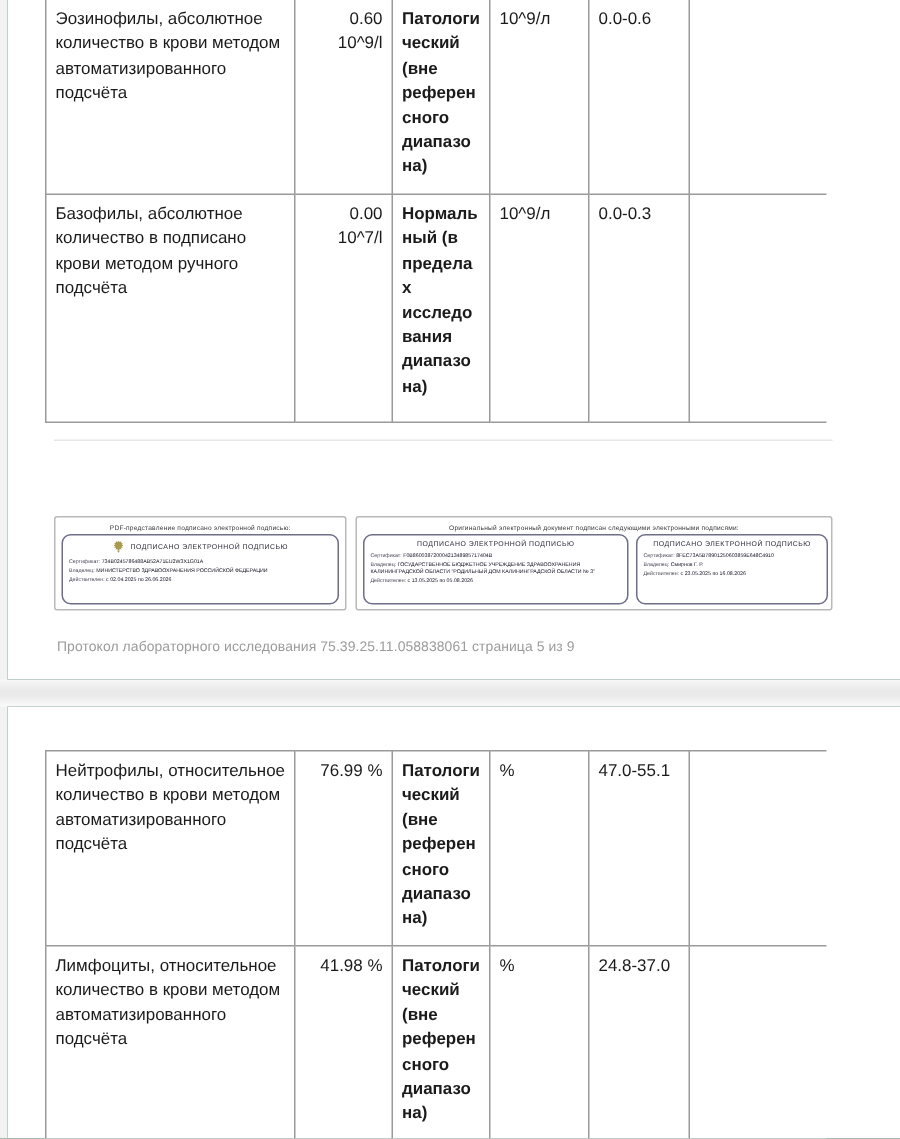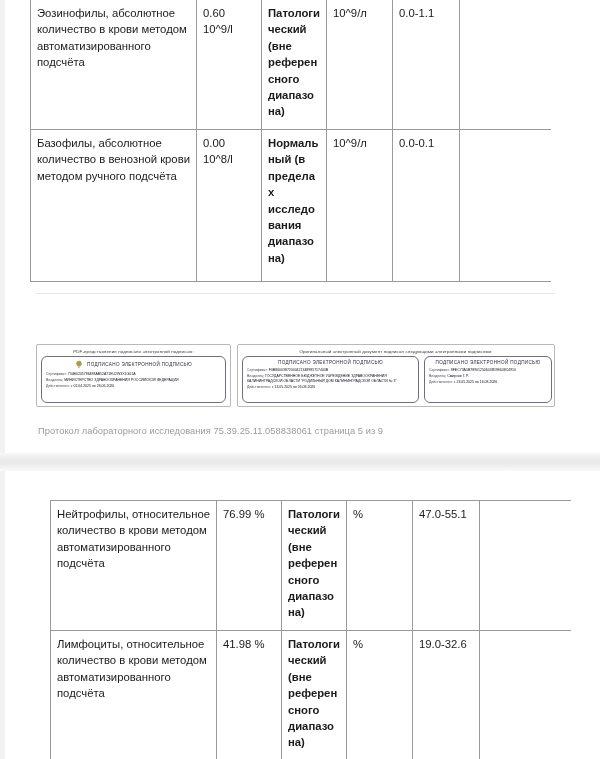--- a/index.html
+++ b/index.html
@@ -61,37 +61,36 @@
     vertical-align: top;
     padding: 5px 6px 4px 6px;
     font-size: 11.3px;
     line-height: 16.4px;
     color: #1b1b1b;
     word-wrap: break-word;
     overflow-wrap: break-word;
     hyphens: none;
   }
   td.c-name   { width: 153px; }
-  td.c-value  { width: 52px; }
+  td.c-value  { width: 52px; text-align: right; }
   td.c-interp { width: 52px; font-weight: bold; }
   td.c-unit   { width: 53px; }
   td.c-ref    { width: 54px; }
   td.c-note   { width: 155px; }
 
   
   .clip-top {
     overflow: hidden;
     position: absolute;
     left: 30px;
   }
   .clip-bottom {
     overflow: hidden;
     position: absolute;
     left: 30px;
-    margin-left: 20px;
   }
 
   
   .hr-soft {
     position: absolute;
     height: 1px;
     background: #e6e6e6;
   }
 
   
@@ -179,29 +178,29 @@
   <div class="page" style="top:0; height:453px;"></div>
 
   <div class="clip-top" style="top:0; width:521px; height:285px;">
     <table class="res-table" style="margin-top:-1px;">
       <tbody>
         <tr style="height:130px;">
           <td class="c-name">Эозинофилы, абсолютное количество в крови методом автоматизированного подсчёта</td>
           <td class="c-value">0.60 10^9/l</td>
           <td class="c-interp">Патологический (вне референсного диапазона)</td>
           <td class="c-unit">10^9/л</td>
-          <td class="c-ref">0.0-1.1</td>
+          <td class="c-ref">0.0-0.6</td>
           <td class="c-note"></td>
         </tr>
         <tr style="height:152px;">
-          <td class="c-name">Базофилы, абсолютное количество в венозной крови методом ручного подсчёта</td>
-          <td class="c-value">0.00 10^8/l</td>
+          <td class="c-name">Базофилы, абсолютное количество в подписано крови методом ручного подсчёта</td>
+          <td class="c-value">0.00 10^7/l</td>
           <td class="c-interp">Нормальный (в пределах исследования диапазона)</td>
           <td class="c-unit">10^9/л</td>
-          <td class="c-ref">0.0-0.1</td>
+          <td class="c-ref">0.0-0.3</td>
           <td class="c-note"></td>
         </tr>
       </tbody>
     </table>
   </div>
 
   <div class="hr-soft" style="left:36px; top:293px; width:519px;"></div>
 
   <div class="sig-area" style="top:344px;">
 
@@ -288,20 +287,20 @@
           <td class="c-interp">Патологический (вне референсного диапазона)</td>
           <td class="c-unit">%</td>
           <td class="c-ref">47.0-55.1</td>
           <td class="c-note"></td>
         </tr>
         <tr style="height:130px;">
           <td class="c-name">Лимфоциты, относительное количество в крови методом автоматизированного подсчёта</td>
           <td class="c-value">41.98 %</td>
           <td class="c-interp">Патологический (вне референсного диапазона)</td>
           <td class="c-unit">%</td>
-          <td class="c-ref">19.0-32.6</td>
+          <td class="c-ref">24.8-37.0</td>
           <td class="c-note"></td>
         </tr>
       </tbody>
     </table>
   </div>
 
 </div>
 
 </body></html>

